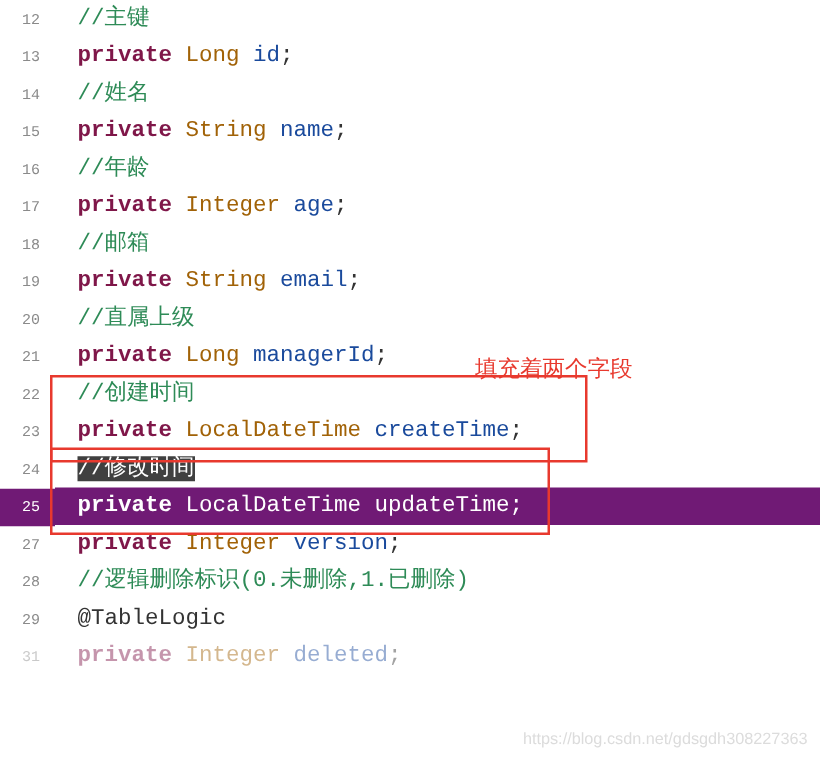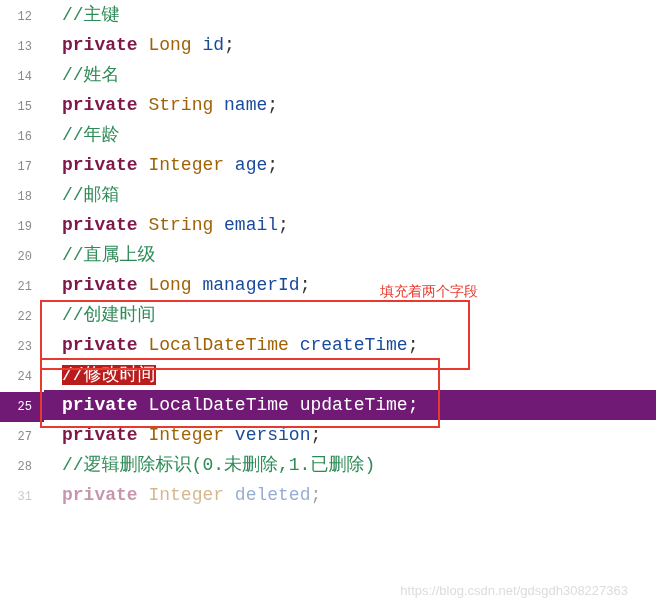--- a/index.html
+++ b/index.html
@@ -42,44 +42,44 @@
   .selected .code, .selected .gutter { background: #701a75; }
   .selected .gutter { color: #ffffff; }
   .selected .comment,
   .selected .keyword,
   .selected .type,
   .selected .ident,
   .selected .punct { color: #ffffff; }
   .selected .keyword { font-weight: bold; }
 
   .partial-sel {
-    background: #b91c1c;
+    background: #404040;
     color: #ffffff !important;
   }
   .partial-sel * { color: #ffffff !important; }
 
   
   .redbox {
     position: absolute;
     border: 2px solid #e8392e;
     pointer-events: none;
   }
   .box1 { left: 40px; top: 300px; width: 430px; height: 70px; }
   .box2 { left: 40px; top: 358px; width: 400px; height: 70px; }
   .annot-label {
     position: absolute;
     left: 380px;
     top: 283px;
     color: #e8392e;
-    font-size: 14px;
+    font-size: 18px;
     font-family: "Microsoft YaHei", sans-serif;
   }
   .watermark {
     position: absolute;
-    right: 28px;
+    right: 10px;
     bottom: 8px;
     color: #dcdcdc;
     font-size: 13px;
     font-family: Arial, sans-serif;
   }
 </style>
 </head>
 <body>
 
 <div class="editor">
@@ -158,20 +158,24 @@
   <div class="line">
     <span class="gutter">27</span>
     <span class="code"><span class="indent"></span><span class="keyword">private</span><span class="type"> Integer </span><span class="ident">version</span><span class="punct">;</span></span>
   </div>
 
   <div class="line">
     <span class="gutter">28</span>
     <span class="code"><span class="indent"></span><span class="comment">//逻辑删除标识(0.未删除,1.已删除)</span></span>
   </div>
 
+  <div class="line">
+    <span class="gutter">29</span>
+    <span class="code"><span class="indent"></span><span class="at">@TableLogic</span></span>
+  </div>
 
 
   <div class="line" style="opacity:.45;">
     <span class="gutter">31</span>
     <span class="code"><span class="indent"></span><span class="keyword">private</span><span class="type"> Integer </span><span class="ident">deleted</span><span class="punct">;</span></span>
   </div>
 
 </div>
 
 <div class="redbox box1"></div>

